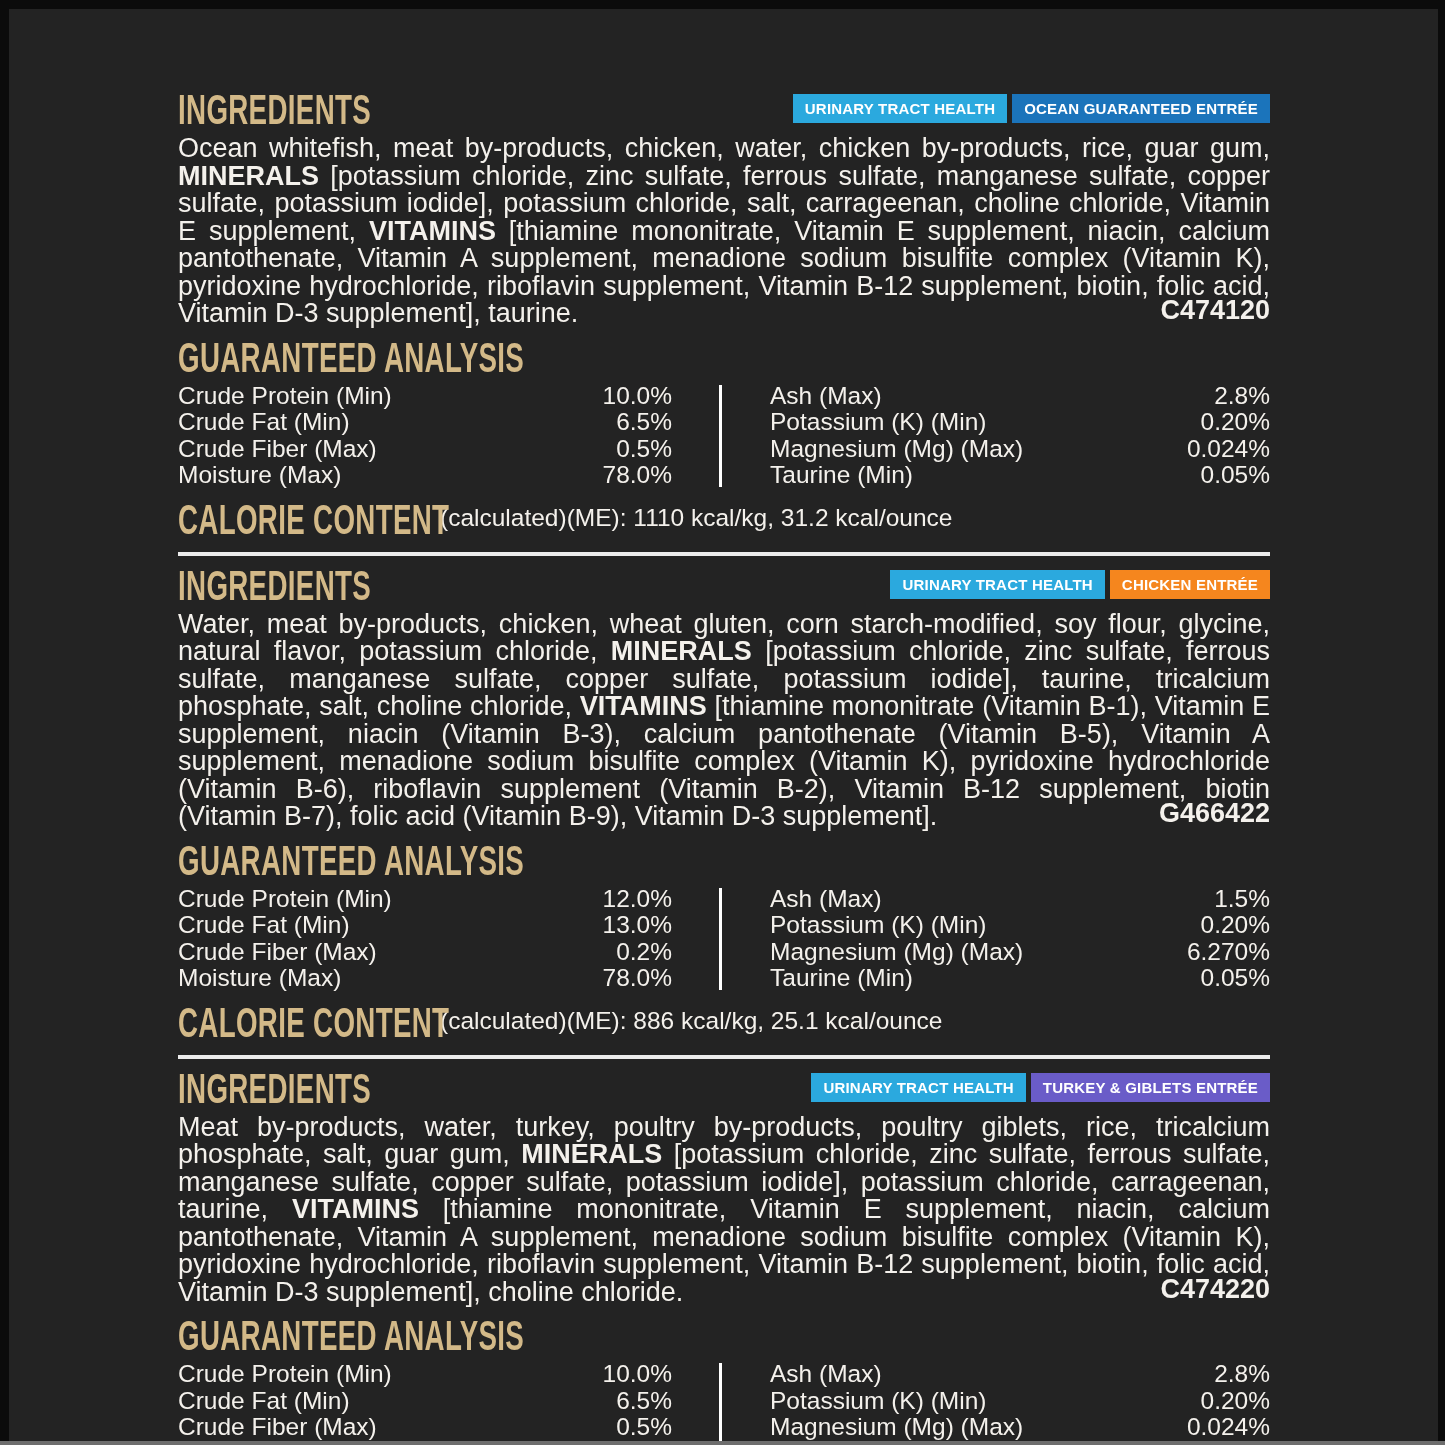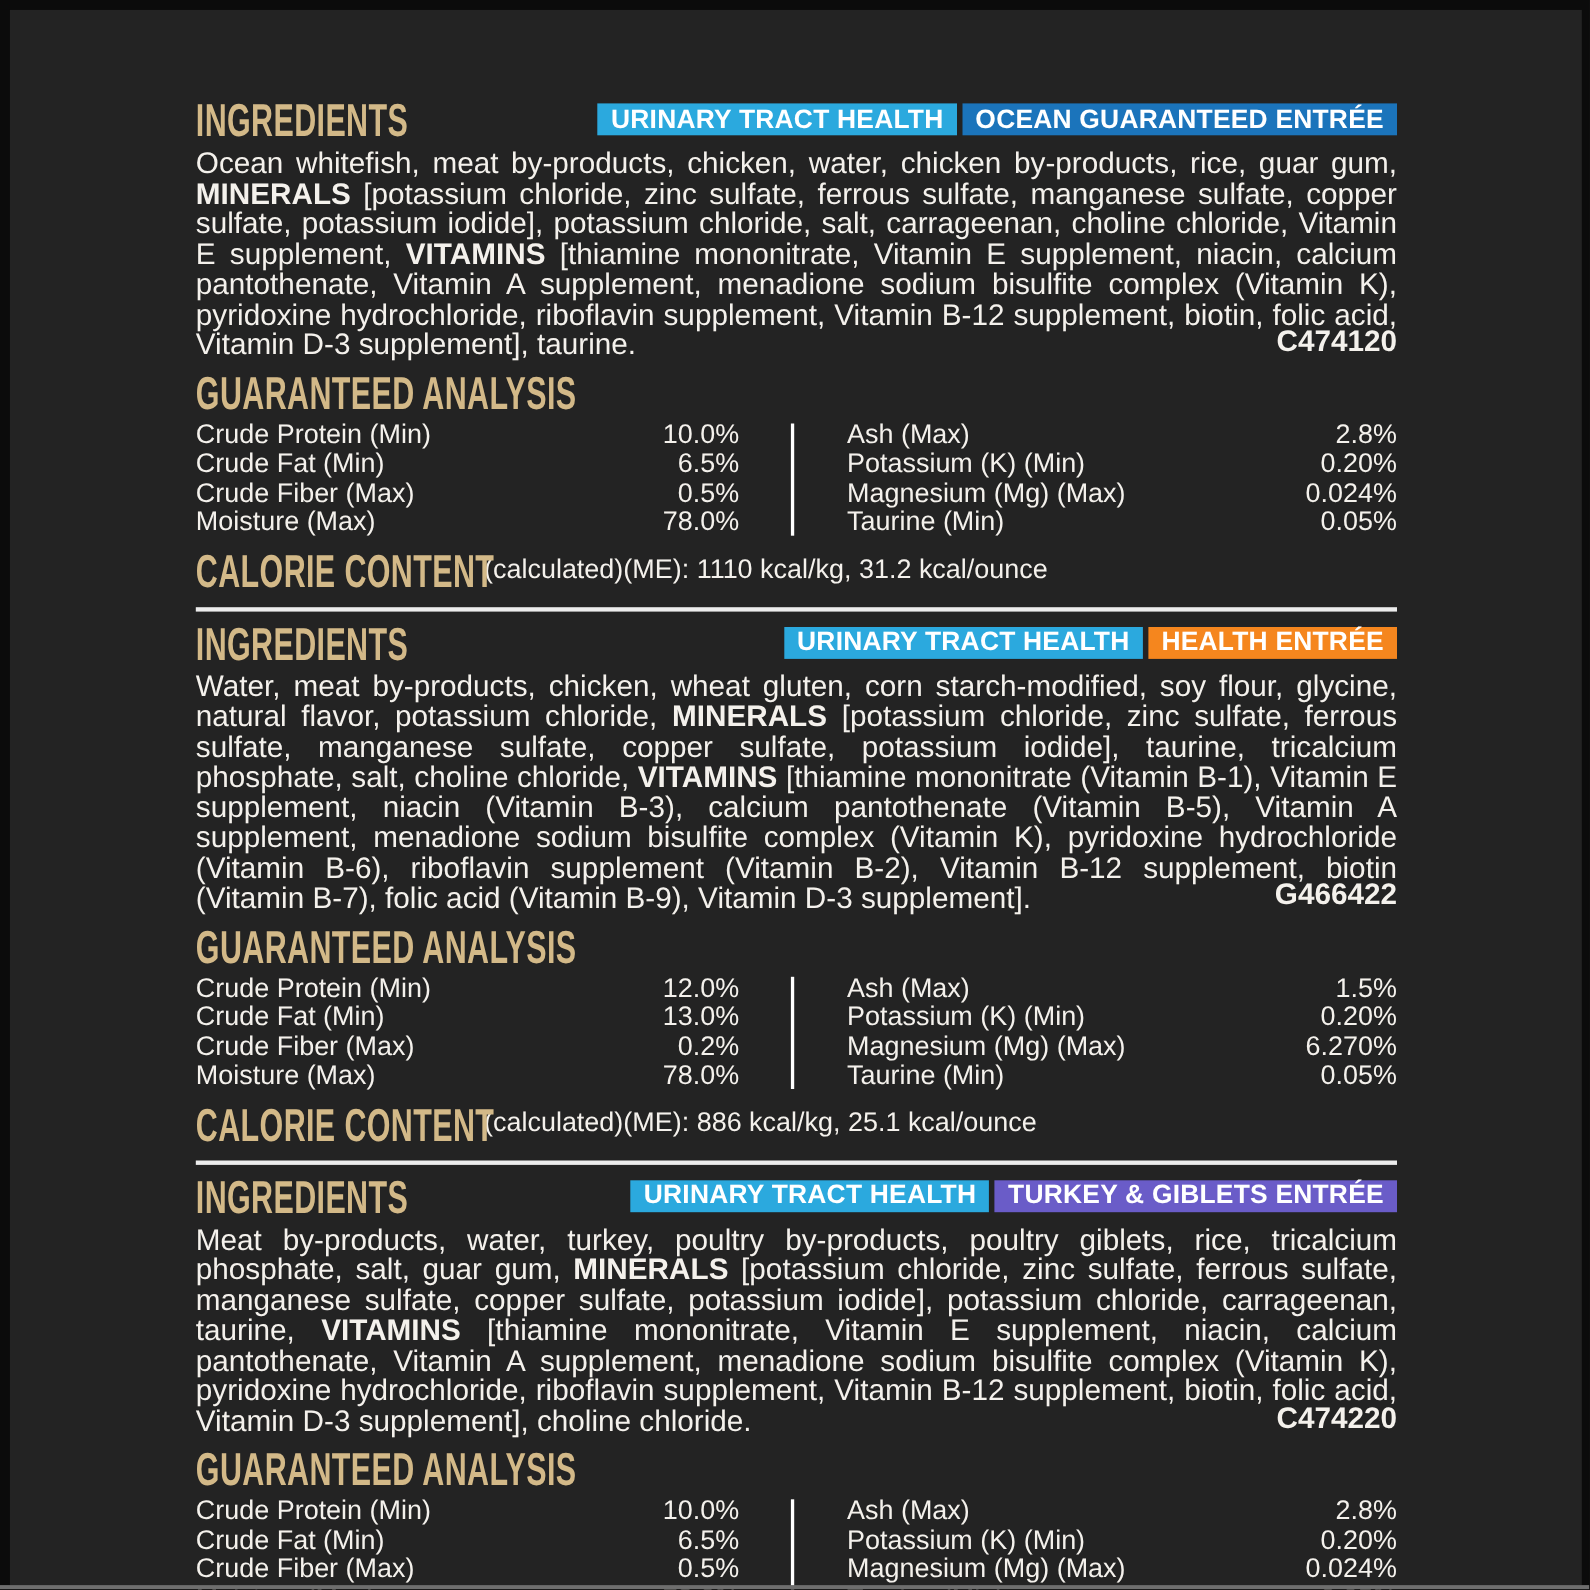--- a/index.html
+++ b/index.html
@@ -64,21 +64,21 @@
     gap: 5px;
     margin-top: 1px;
   }
   .badge {
     height: 29px;
     display: flex;
     align-items: center;
     padding: 0 12px;
     color: #FFFFFF;
     font-weight: 700;
-    font-size: 24px;
+    font-size: 15px;
     letter-spacing: 0.2px;
     white-space: nowrap;
   }
 
   
   .ingredients {
     margin: 0 0 13px 0;
     font-size: 27px;
     line-height: 27.5px;
     text-align: justify;
@@ -204,21 +204,21 @@
       <span class="cal-text">(calculated)(ME): 1110 kcal/kg, 31.2 kcal/ounce</span>
     </div>
     <hr class="section-divider">
   </section>
 
   <section class="product-section">
     <header class="section-header">
       <h2 class="gold-heading">INGREDIENTS</h2>
       <div class="badges">
               <span class="badge" style="background: rgb(43, 169, 222);">URINARY TRACT HEALTH</span>
-              <span class="badge" style="background: rgb(245, 134, 30);">HEALTH ENTRÉE</span>
+              <span class="badge" style="background: rgb(245, 134, 30);">CHICKEN ENTRÉE</span>
             </div>
     </header>
     <p class="ingredients"><span>Water, meat by-products, chicken, wheat gluten, corn starch-modified, soy flour, glycine, natural flavor, potassium chloride, </span><strong>MINERALS</strong><span> [potassium chloride, zinc sulfate, ferrous sulfate, manganese sulfate, copper sulfate, potassium iodide], taurine, tricalcium phosphate, salt, choline chloride, </span><strong>VITAMINS</strong><span> [thiamine mononitrate (Vitamin B-1), Vitamin E supplement, niacin (Vitamin B-3), calcium pantothenate (Vitamin B-5), Vitamin A supplement, menadione sodium bisulfite complex (Vitamin K), pyridoxine hydrochloride (Vitamin B-6), riboflavin supplement (Vitamin B-2), Vitamin B-12 supplement, biotin (Vitamin B-7), folic acid (Vitamin B-9), Vitamin D-3 supplement].</span><span class="code">G466422</span></p>
     <div class="ga-heading-block">
       <h2 class="gold-heading">GUARANTEED ANALYSIS</h2>
     </div>
     <div class="ga-table">
       <div class="ga-col ga-left">
               <div class="ga-row">
                 <span>Crude Protein (Min)</span>

